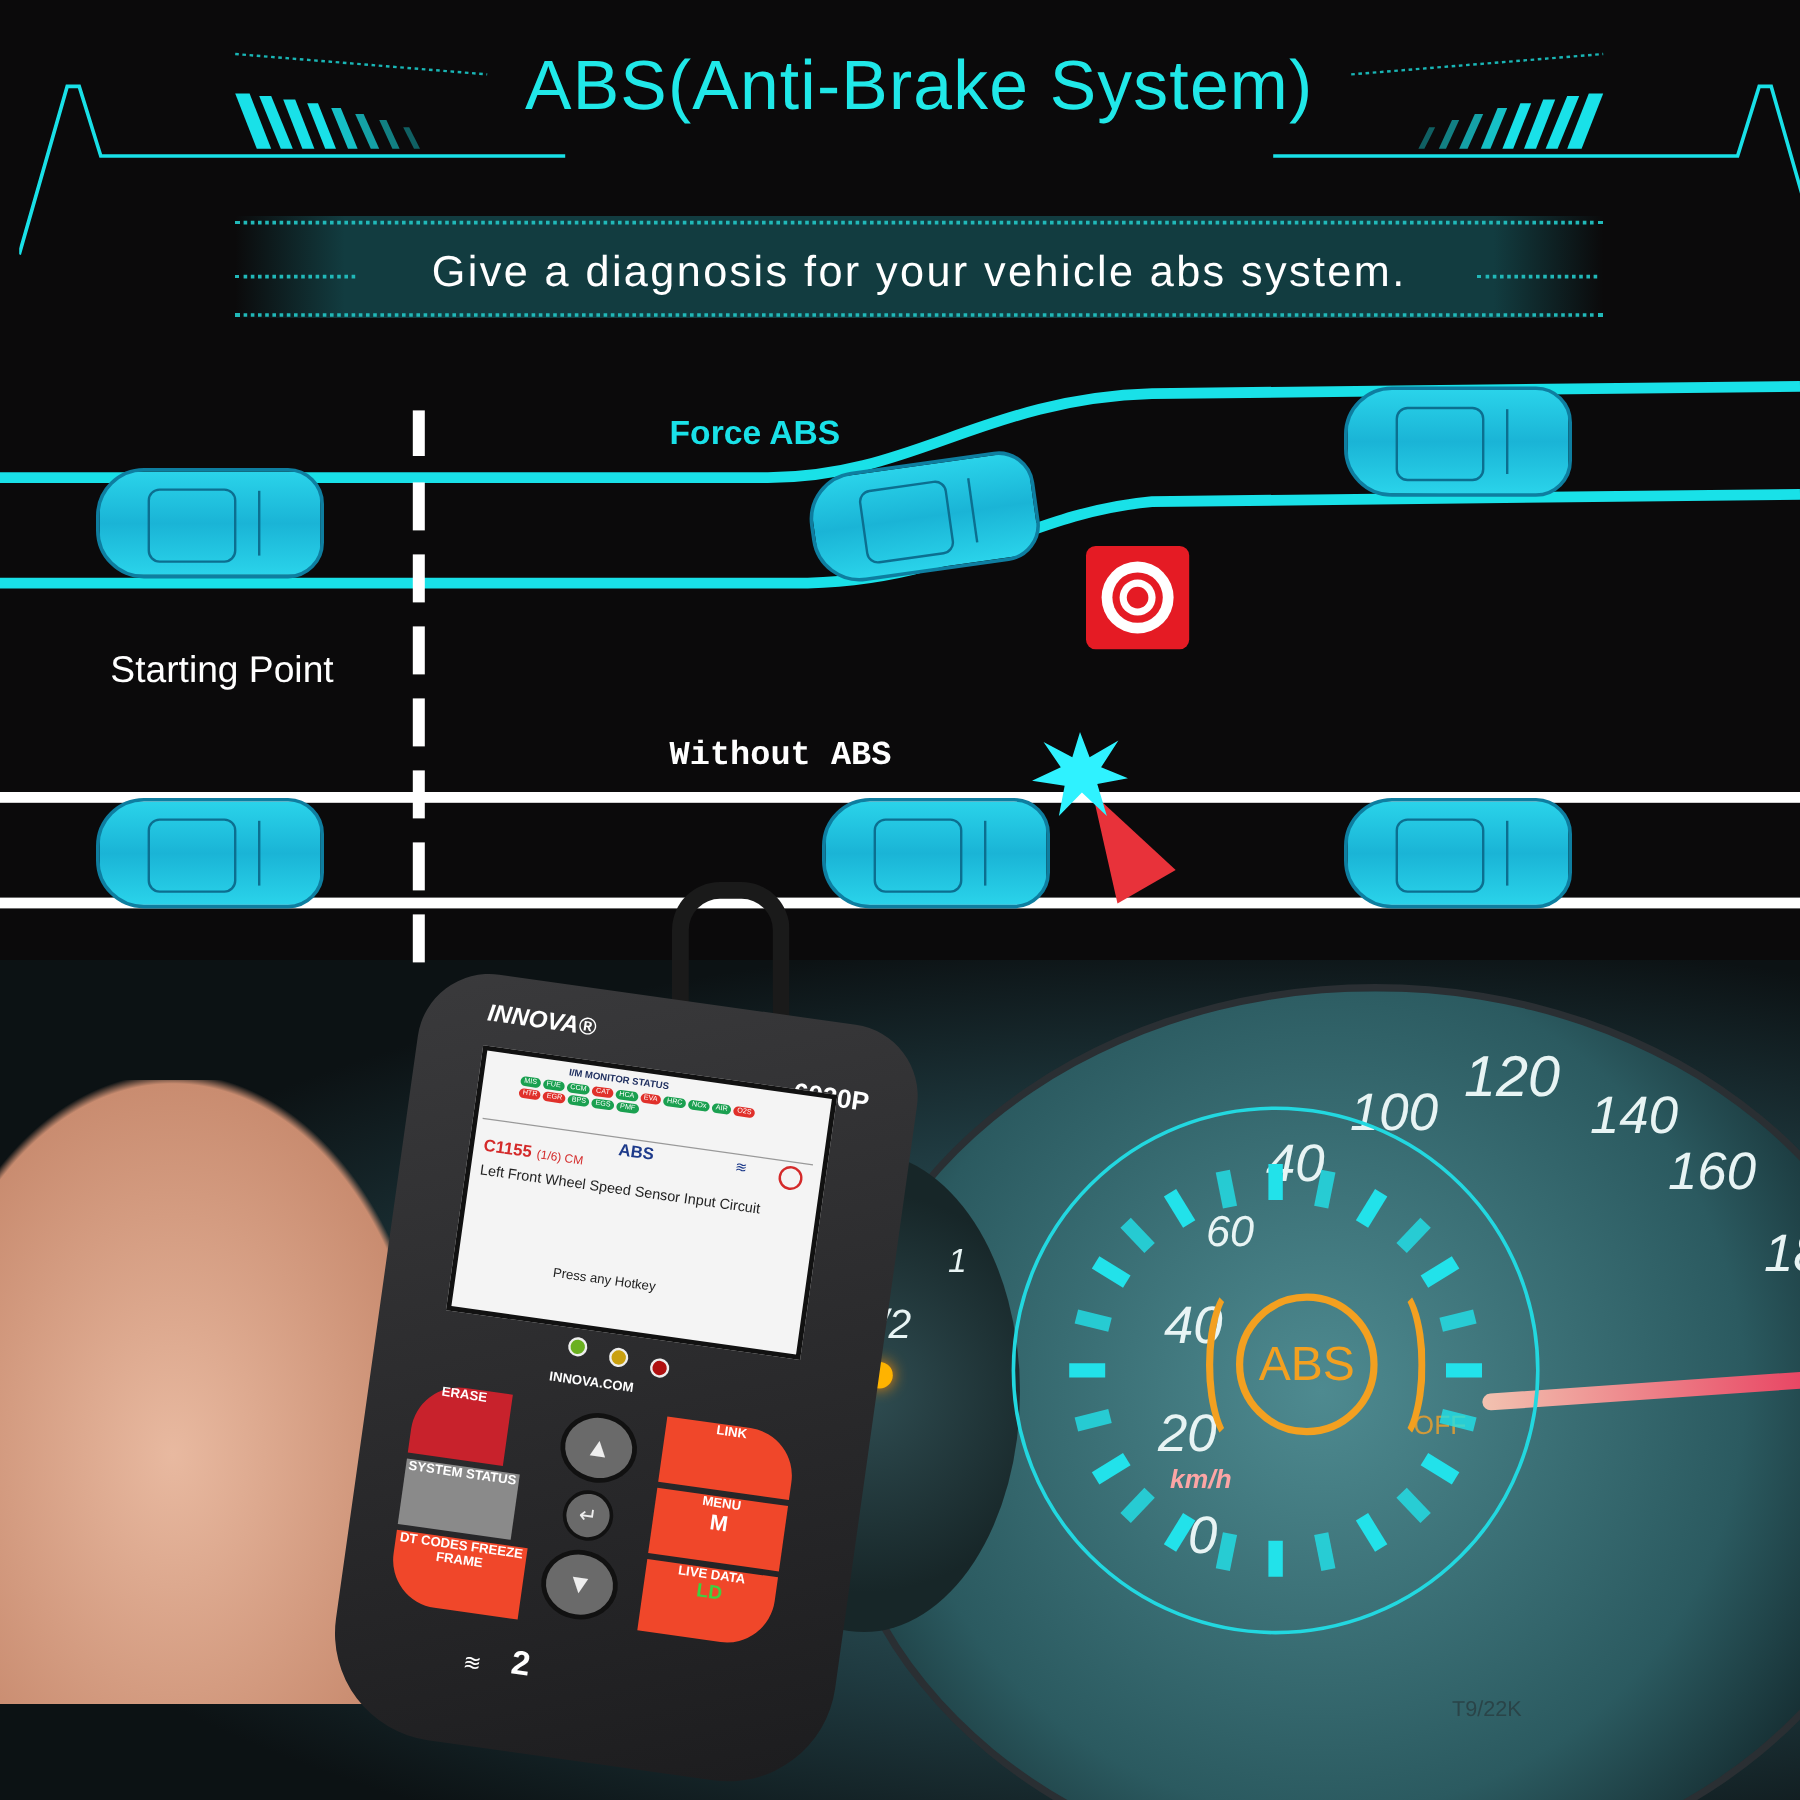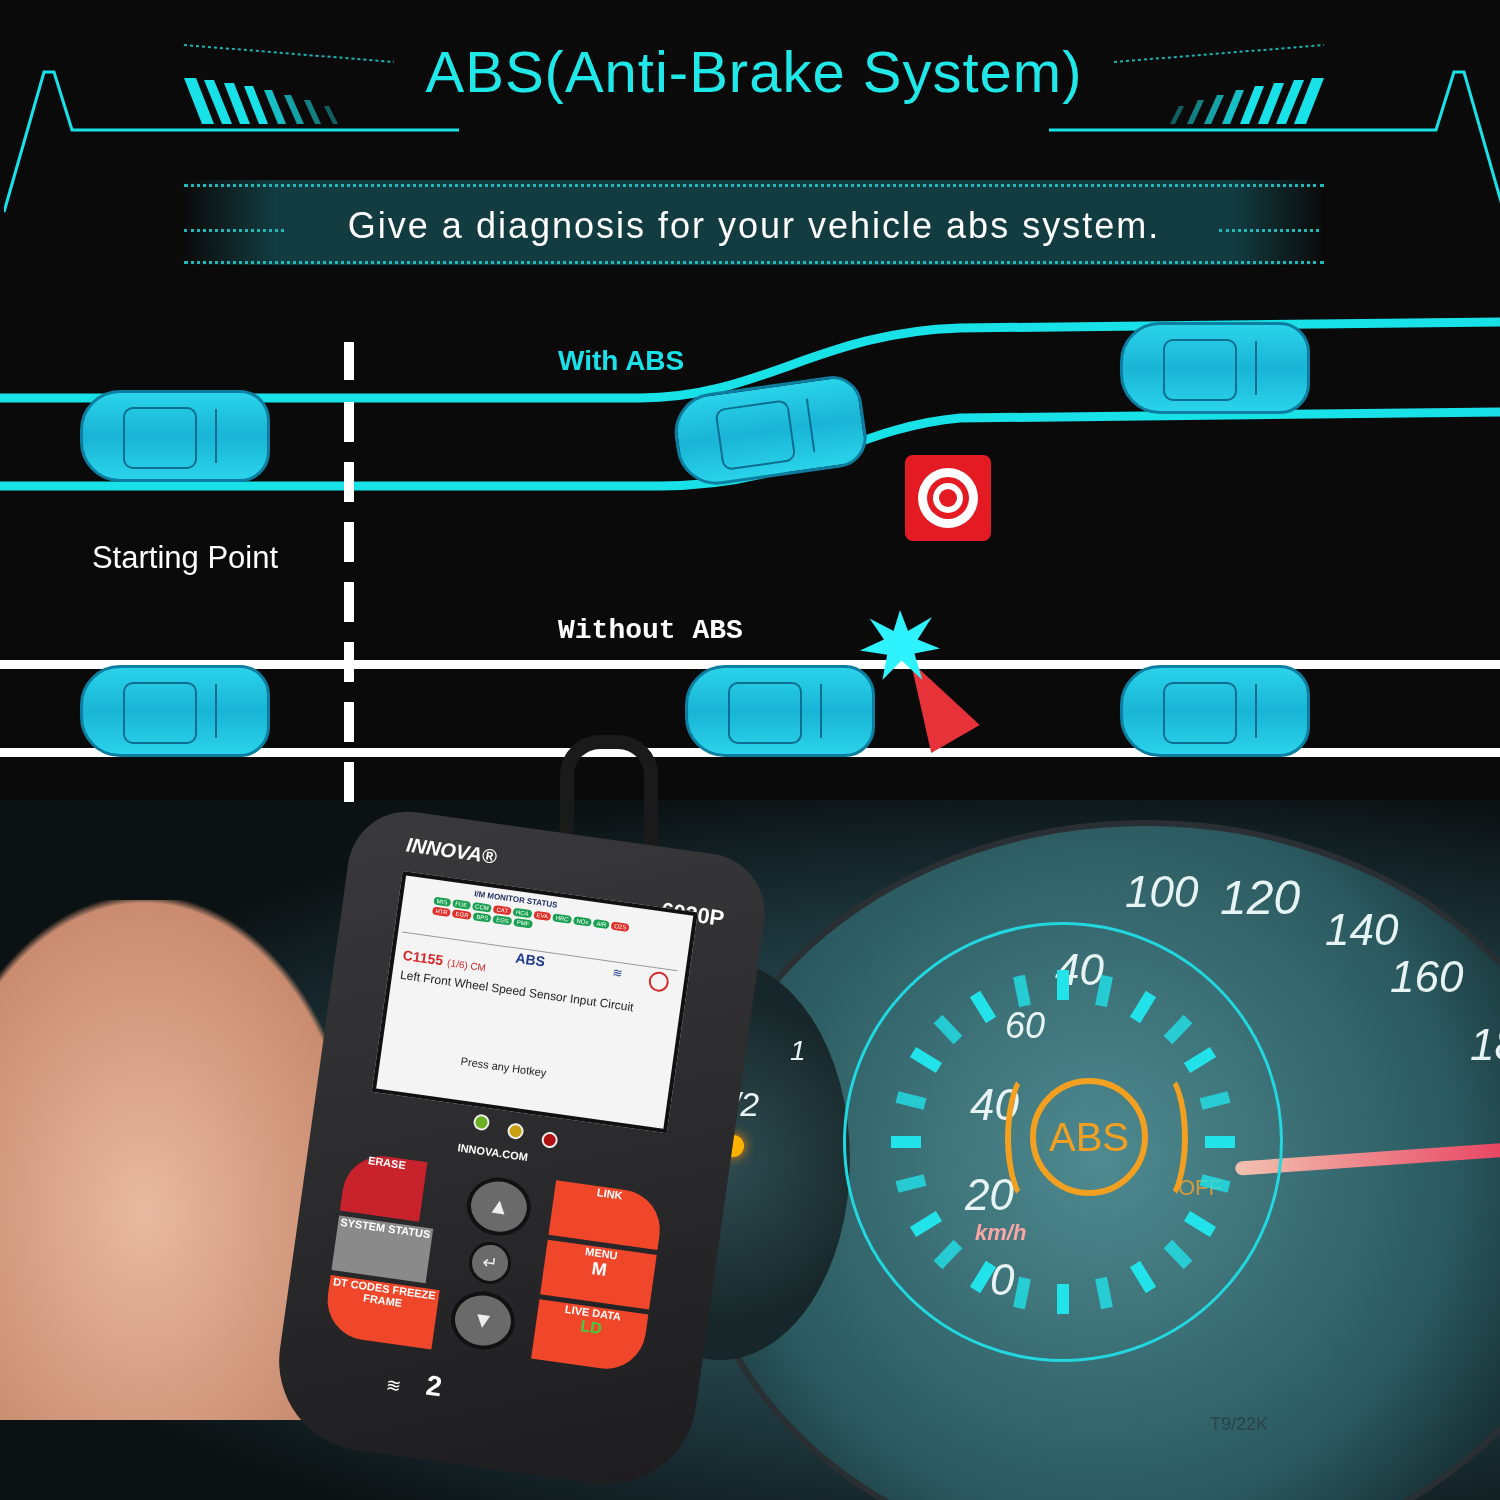--- a/index.html
+++ b/index.html
@@ -30,21 +30,21 @@
   .cable{left:560px;top:735px;width:70px;height:120px;border:14px solid #1a1a1a;border-bottom:none;border-radius:40px 40px 0 0;}
   .screen{left:55px;top:60px;width:290px;height:215px;background:#f4f4f4;border:4px solid #111;}
   .brand{left:55px;top:22px;color:#fff;font-weight:bold;font-size:20px;font-style:italic;}
   .model{right:40px;top:50px;color:#fff;font-weight:bold;font-size:22px;}
   .btn-orange{background:#f0472a;color:#fff;font-size:11px;font-weight:bold;text-align:center;}
   .hand{left:0;top:900px;width:360px;height:520px;background:radial-gradient(ellipse at 40% 60%,#e8b9a0,#c98c70 70%,rgba(0,0,0,0) 72%);}
 </style>
 </head>
 <body>
 
-<div class="abs" style="left:4px;top:0;width:1484px;height:280px;">
+<div class="abs" style="left:16px;top:0;width:1484px;height:280px;">
   <svg class="abs" width="1500" height="280" style="left:0;top:0;">
     <polyline points="0,212 40,72 50,72 68,130 455,130" fill="none" stroke="#19e1e8" stroke-width="3"></polyline>
     <polyline points="1045,130 1432,130 1450,72 1460,72 1500,212" fill="none" stroke="#19e1e8" stroke-width="3"></polyline>
     <line x1="180" y1="45" x2="390" y2="62" stroke="#19b5b5" stroke-width="2" stroke-dasharray="3 3"></line>
     <line x1="1110" y1="62" x2="1320" y2="45" stroke="#19b5b5" stroke-width="2" stroke-dasharray="3 3"></line>
     <g fill="#19e1e8">
       <polygon points="180,78 192,78 210,124 198,124"></polygon>
         <polygon points="200,80 210,80 228,124 218,124"></polygon>
       <polygon points="220,83 230,83 246,124 236,124"></polygon>
         <polygon points="240,86 249,86 264,124 255,124"></polygon>
@@ -73,21 +73,21 @@
 
 <div class="abs dash-bg"></div>
 <div class="abs gauge"></div>
 <div class="abs" style="left:590px;top:960px;width:260px;height:400px;border-radius:50%;background:radial-gradient(circle,#2f4d52,#172628 70%);"></div>
 
 <div class="abs speed-num" style="left:990px;top:1255px;">0</div>
 <div class="abs speed-num" style="left:965px;top:1170px;">20</div>
 <div class="abs speed-num" style="left:970px;top:1080px;">40</div>
 <div class="abs speed-num" style="left:1005px;top:1005px;font-size:36px;">60</div>
 <div class="abs speed-num" style="left:1055px;top:945px;">40</div>
-<div class="abs speed-num" style="left:1125px;top:867px;">100</div>
+<div class="abs speed-num" style="left:1125px;top:903px;">100</div>
 <div class="abs speed-num" style="left:1220px;top:870px;font-size:48px;">120</div>
 <div class="abs speed-num" style="left:1325px;top:905px;text-align:right;">140</div>
 <div class="abs speed-num" style="left:1390px;top:952px;">160</div>
 <div class="abs speed-num" style="left:1470px;top:1020px;">180</div>
 <div class="abs" style="left:975px;top:1220px;color:#fca5a5;font-size:22px;font-style:italic;font-weight:bold;">km/h</div>
 <div class="abs speed-num" style="left:712px;top:1085px;font-size:34px;">1/2</div>
 <div class="abs speed-num" style="left:790px;top:1035px;font-size:28px;">1</div>
 <div class="abs" style="left:1178px;top:1175px;color:#d19a3a;font-size:22px;">OFF</div>
 <div class="abs" style="left:1210px;top:1414px;color:#2a4448;font-size:18px;">T9/22K</div>
 <div class="abs" style="left:722px;top:1135px;width:22px;height:22px;border-radius:50%;background:#ffb300;box-shadow:0 0 12px #ff8c00;"></div>
@@ -136,21 +136,21 @@
 
 <div class="abs dash" style="top:342px;height:38px;"></div>
 <div class="abs dash" style="top:402px;height:40px;"></div>
 <div class="abs dash" style="top:462px;height:40px;"></div>
 <div class="abs dash" style="top:522px;height:40px;"></div>
 <div class="abs dash" style="top:582px;height:40px;"></div>
 <div class="abs dash" style="top:642px;height:40px;"></div>
 <div class="abs dash" style="top:702px;height:40px;"></div>
 <div class="abs dash" style="top:762px;height:40px;"></div>
 
-<div class="abs label" style="left:558px;top:345px;color:#19e1e8;">With ABS</div>
+<div class="abs label" style="left:558px;top:345px;color:#19e1e8;">Force ABS</div>
 <div class="abs label" style="left:558px;top:615px;color:#ffffff;font-family:Liberation Mono, monospace;">Without ABS</div>
 <div class="abs brake-text">
   <div>Starting Point</div>
 </div>
 
 <div class="abs car" style="left:80px;top:390px;"></div>
 <div class="abs car" style="left:675px;top:385px;transform:rotate(-8deg);"></div>
 <div class="abs car" style="left:1120px;top:322px;"></div>
 <div class="abs car" style="left:80px;top:665px;"></div>
 <div class="abs car" style="left:685px;top:665px;"></div>

